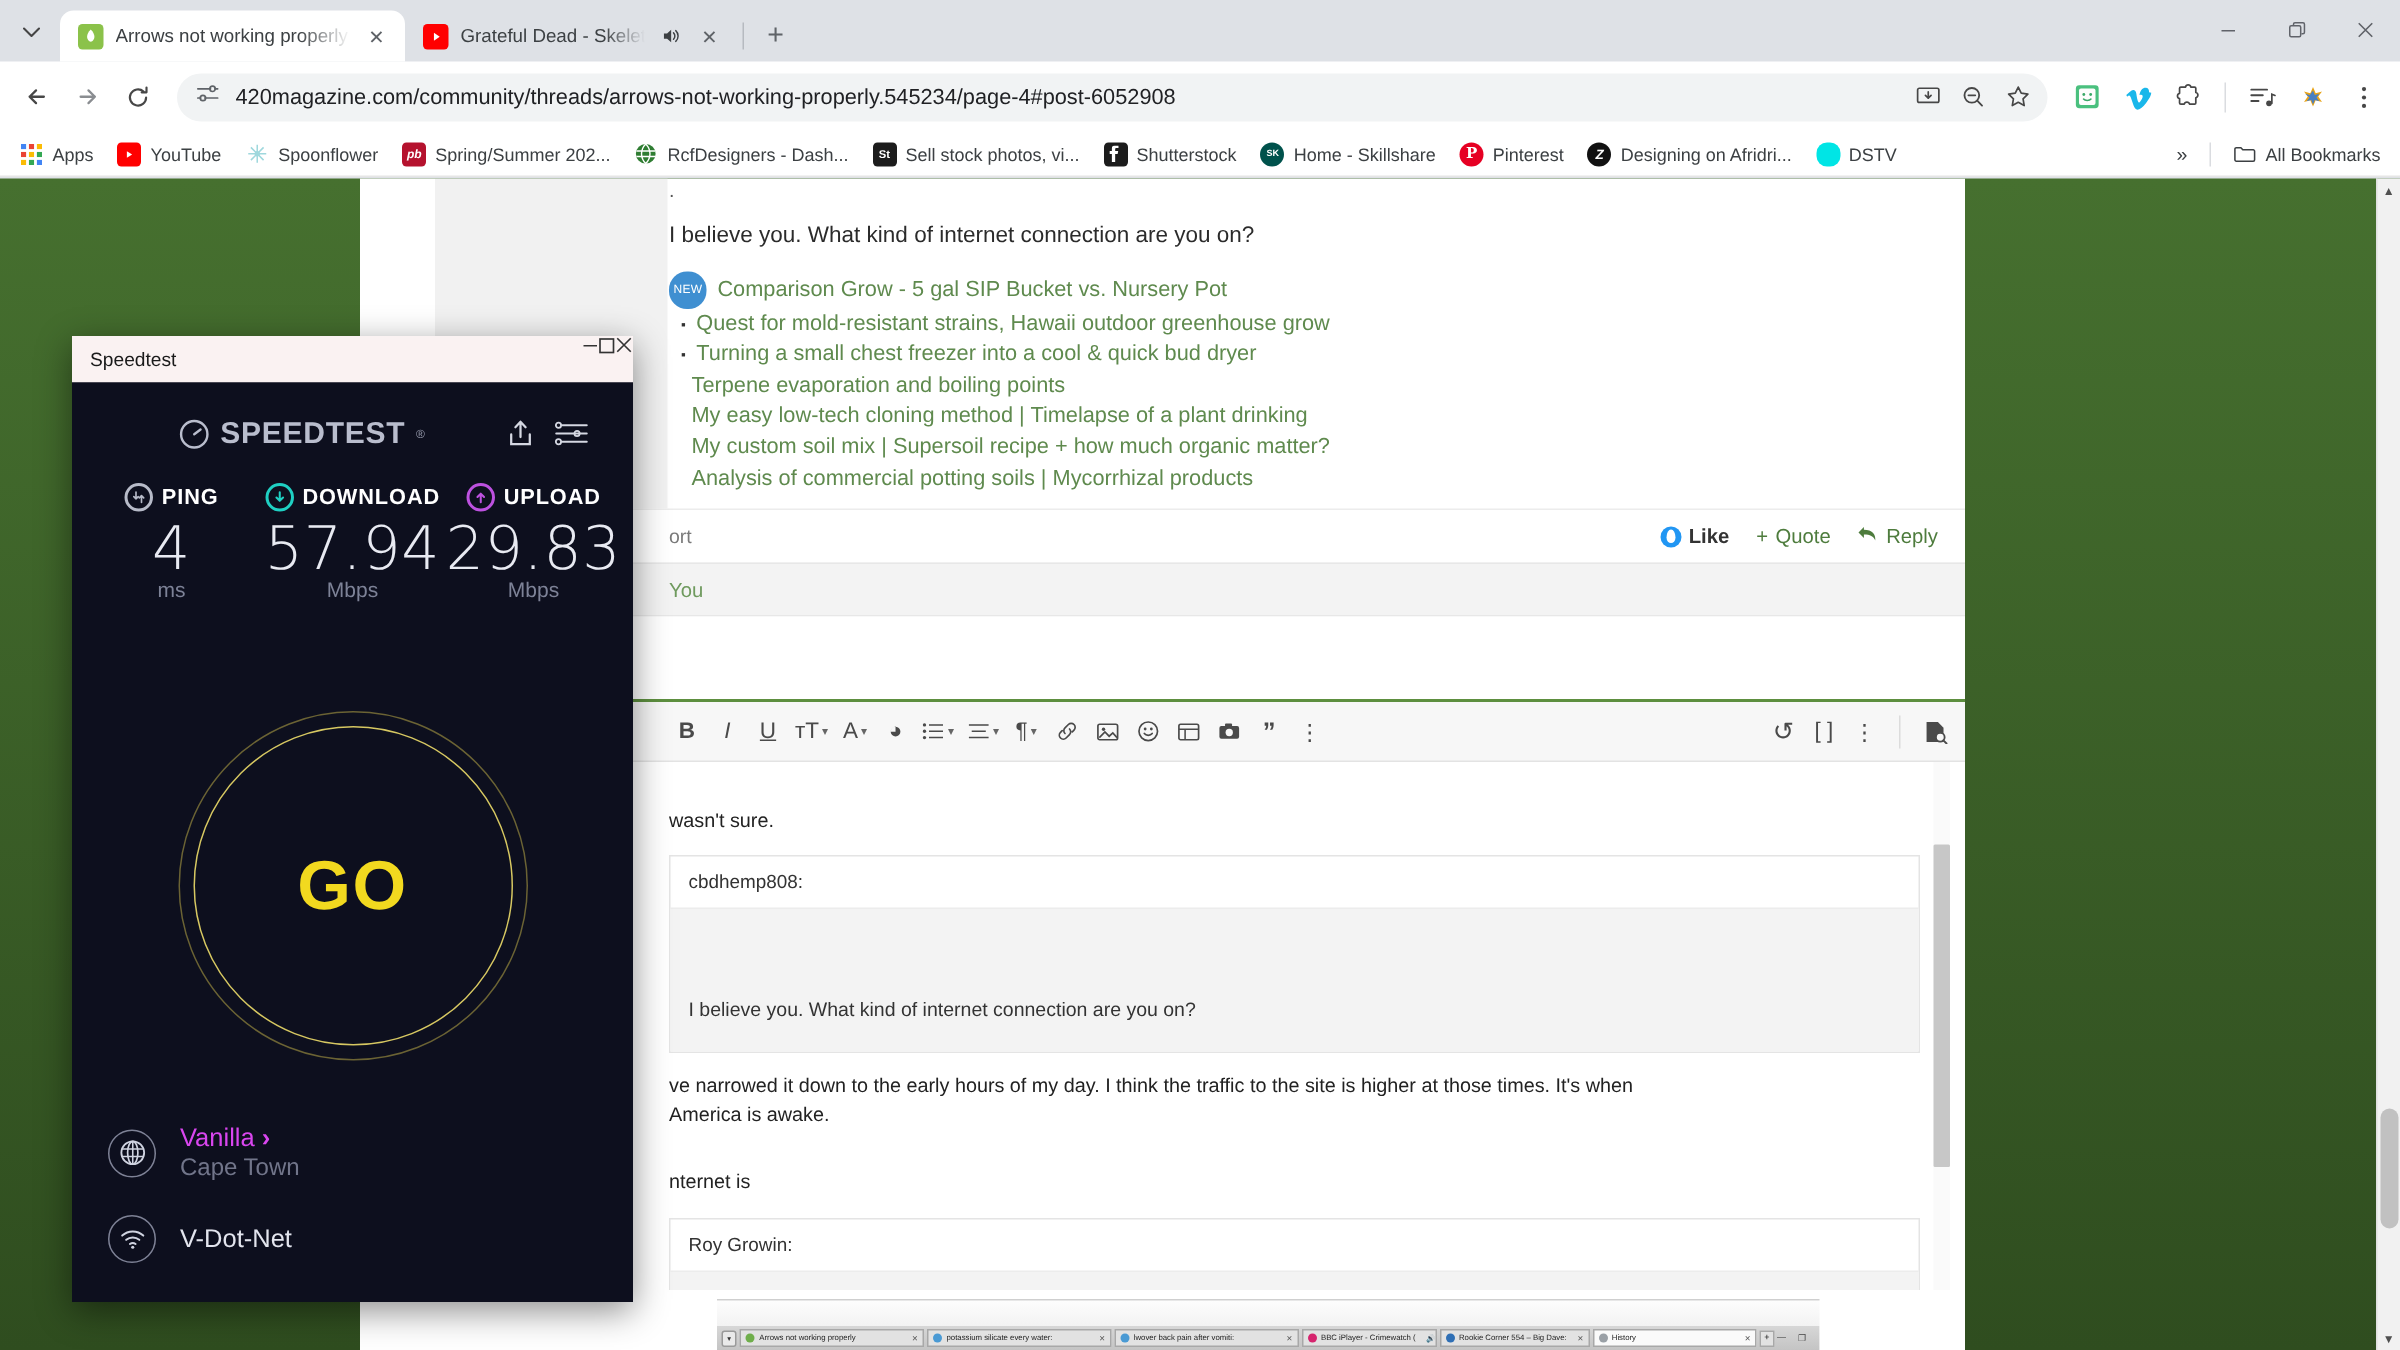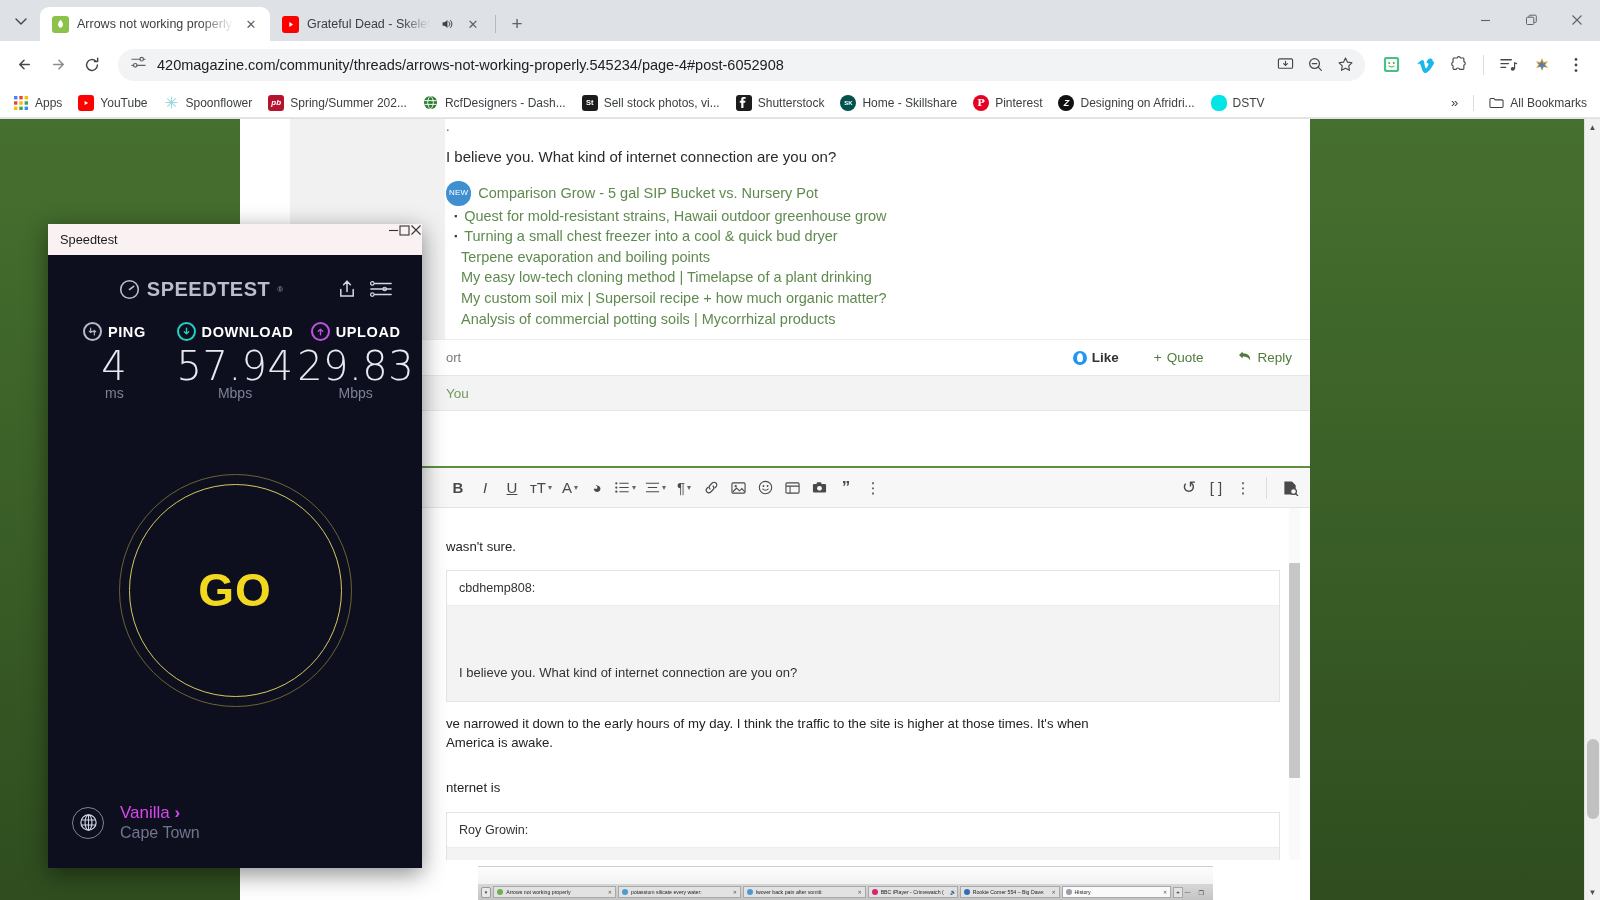--- a/index.html
+++ b/index.html
@@ -133,21 +133,21 @@
   .sig-row { display:flex; align-items:center; gap:7px; font-size:14.5px; line-height: 20.6px; color:#5f8a4e; }
   .newbadge {
     background:#3f8fd1; color:#fff; font-size:8px; font-weight:normal;
     padding: 2px 3px; border-radius:12px; letter-spacing:.2px;
   }
   .sq { color:#333; font-size:9px; margin-left: 8px; }
 
   .post-actions {
     border-top: 1px solid #ececec;
     height: 36px; display:flex; align-items:center;
-    padding: 0 18px 0 206px; gap: 17px;
+    padding: 0 18px 0 206px; gap: 0;
     font-size: 13.5px;
   }
   .report-link { color:#7a7a7a; font-size:13px; }
   .spacer { flex:1 1 auto; }
   .act { display:flex; align-items:center; gap:5px; margin-left: 18px; color:#4e7c3d; }
   .act.like { color:#333; font-weight:bold; }
   .like-dot {
     width:14px;height:14px;border-radius:50%;
     background:#2196f3; display:inline-block;
     position:relative;
@@ -925,18 +925,29 @@
                 <circle cx="10" cy="10" r="8" stroke="#cfd3e0" stroke-width="1.3" fill="none"></circle>
                 <ellipse cx="10" cy="10" rx="3.6" ry="8" stroke="#cfd3e0" stroke-width="1.2" fill="none"></ellipse>
                 <path d="M2.3 7.4h15.4M2.3 12.6h15.4M10 2v16" stroke="#cfd3e0" stroke-width="1.1"></path>
               </svg>
           </span>
           <span>
             <span class="st-fname"><span>Vanilla</span> <span class="chev">›</span></span>
             <div class="st-fsub">Cape Town</div>
           </span>
         </div>
+        <div class="st-frow">
+          <span class="st-fico">
+            <svg width="19" height="16" viewBox="0 0 20 16">
+                <path d="M2.6 5.6a11 11 0 0114.8 0" stroke="#cfd3e0" stroke-width="1.4" fill="none" stroke-linecap="round"></path>
+                <path d="M5.4 8.6a7.2 7.2 0 019.2 0" stroke="#cfd3e0" stroke-width="1.4" fill="none" stroke-linecap="round"></path>
+                <path d="M8 11.5a3.3 3.3 0 014 0" stroke="#cfd3e0" stroke-width="1.4" fill="none" stroke-linecap="round"></path>
+                <circle cx="10" cy="13.8" r="1.1" fill="#cfd3e0"></circle>
+              </svg>
+          </span>
+          <span class="st-fplain">V-Dot-Net</span>
+        </div>
       </div>
 
     </div>
   </div>
 
 </div>
 
 </body></html>

